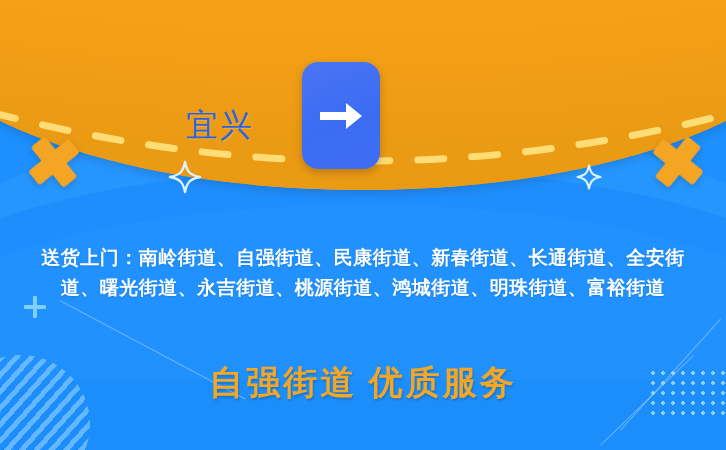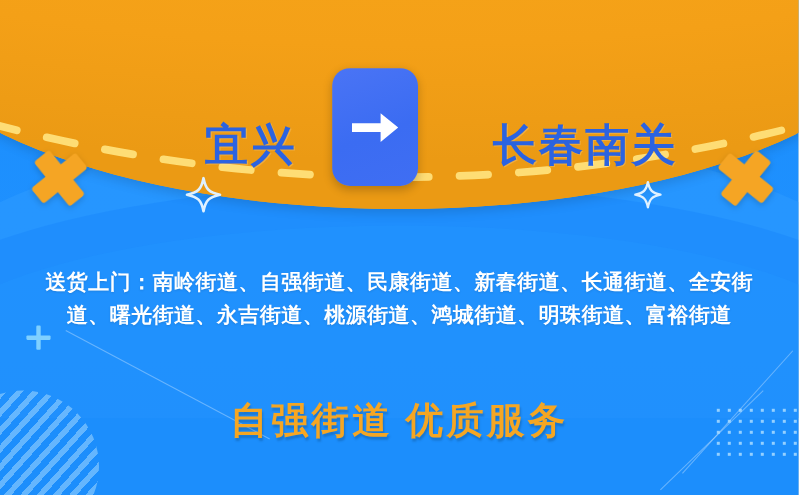--- a/index.html
+++ b/index.html
@@ -98,22 +98,22 @@
     align-items: center;
     justify-content: center;
   }
   .arrow-card svg { display: block; }
 
   
   .city {
     position: absolute;
     color: #2b63e0;
     font-family: "Liberation Serif", serif;
-    font-weight: bold;
-    font-size: 40px;
+    font-weight: normal;
+    font-size: 32px;
     letter-spacing: 2px;
     white-space: nowrap;
     text-shadow: 1px 1px 0 rgba(255,255,255,.18);
   }
   .city-origin { left: 186px; top: 104px; }
   .city-dest   { left: 448px; top: 104px; }
 
   
   .x-cross {
     position: absolute;
@@ -279,19 +279,18 @@
   </svg>
 
   <div class="city city-origin">宜兴</div>
 
   <div class="arrow-card">
     <svg width="46" height="34" viewBox="0 0 46 34" xmlns="http://www.w3.org/2000/svg">
       <path d="M2 13 H28 V4 L44 17 L28 30 V21 H2 Z" fill="#ffffff"></path>
     </svg>
   </div>
 
-  <div class="city city-dest">长春南关</div>
 
   <div class="delivery-block">送货上门：南岭街道、自强街道、民康街道、新春街道、长通街道、全安街道、曙光街道、永吉街道、桃源街道、鸿城街道、明珠街道、富裕街道</div>
 
   <div class="slogan">自强街道 优质服务</div>
 
 </div>
 
 </body></html>

